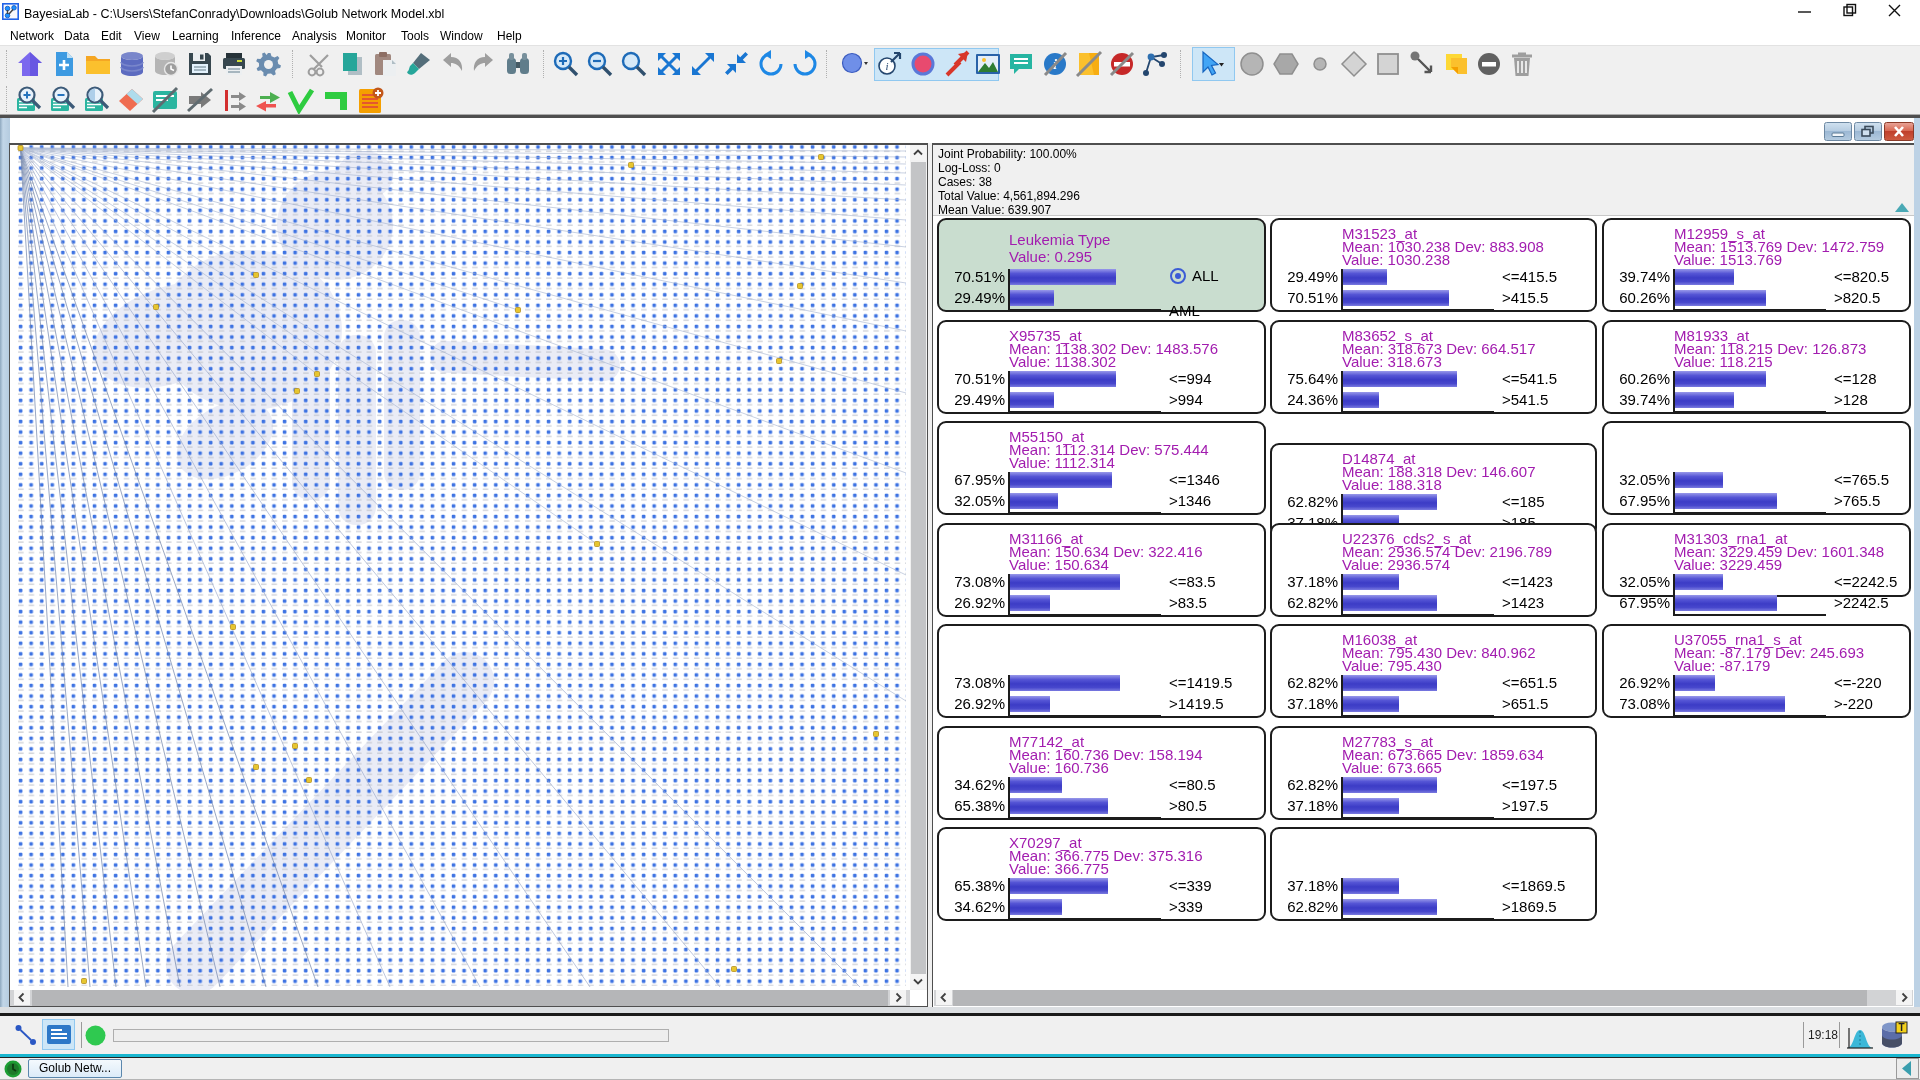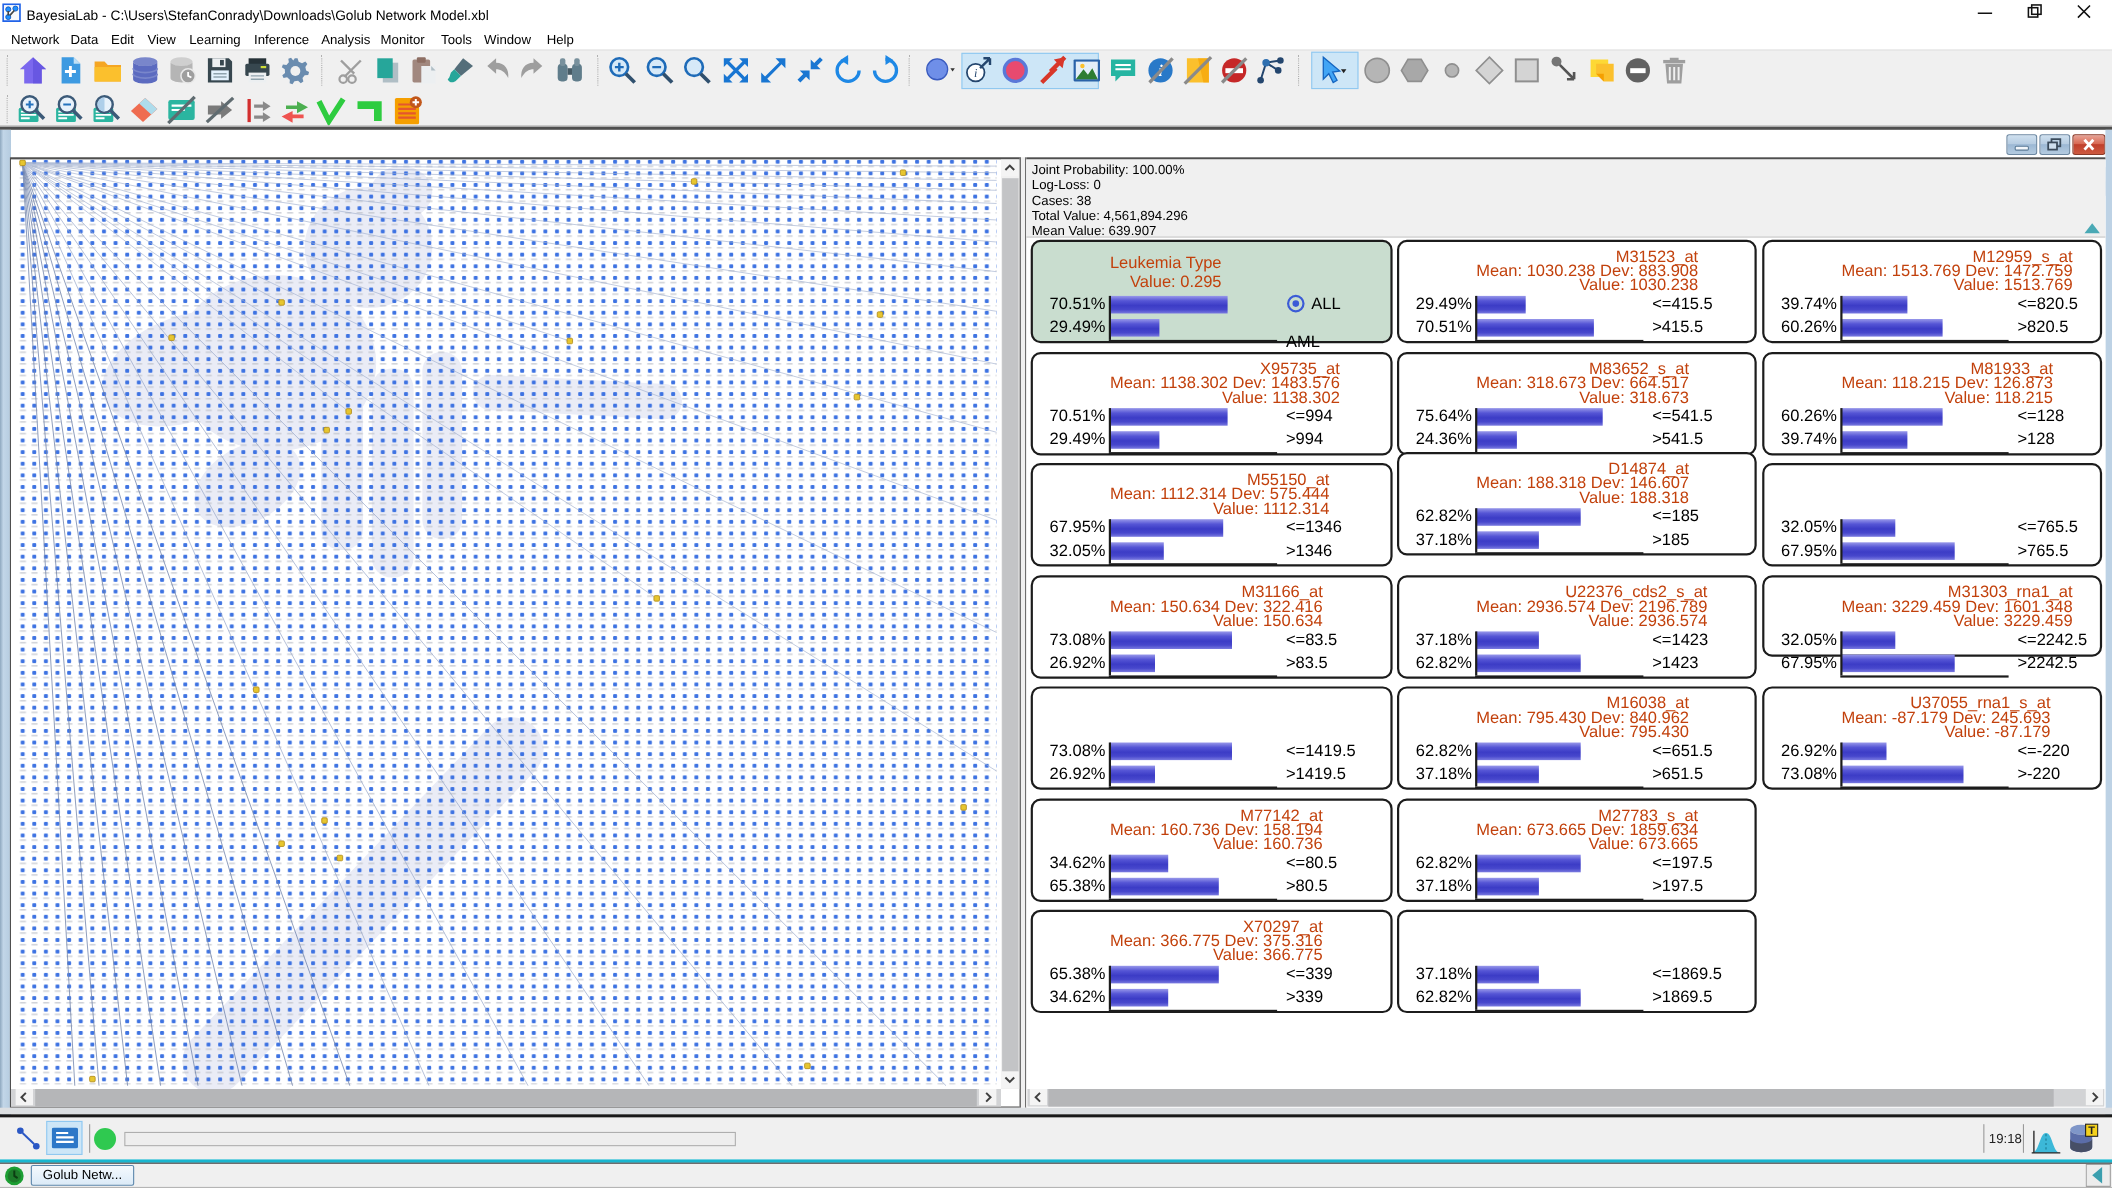--- a/index.html
+++ b/index.html
@@ -24,21 +24,21 @@
 #canvasframe { position:absolute; left:9px; top:143px; width:919px; height:864px; border:1px solid #4f4f4f; border-top-width:2px; background:#fff; }
 #canvas { position:absolute; left:10px; top:145px; }
 #vscroll { position:absolute; left:910px; top:145px; width:17px; height:845px; background:#f1f1f1; }
 #vscroll .thumb { position:absolute; left:1px; top:17px; width:15px; height:812px; background:#c3c4c6; }
 #hscroll { position:absolute; left:10px; top:990px; width:900px; height:16px; background:#d2d3d5; }
 #hscroll .thumb { position:absolute; left:22px; top:0px; width:856px; height:16px; background:#b5b6b8; }
 #splitter { position:absolute; left:927px; top:143px; width:6px; height:864px; background:#f0f0f0; border-left:1px solid #4f4f4f; border-right:1px solid #4f4f4f; }
 #monpanel { position:absolute; left:933px; top:143px; width:981px; height:864px; background:#fff; border-top:2px solid #4f4f4f; }
 #monhead { position:absolute; left:933px; top:145px; width:981px; height:71px; background:#f0f0f0; border-bottom:1px solid #c8c8c8; font-size:12px; color:#000; line-height:14px; padding:2px 0 0 5px; }
 .mbox { position:absolute; border:2px solid #1c1c1c; border-radius:9px; }
-.mtxt { position:absolute; left:70px; text-align:right; font-size:15px; line-height:13.2px; color:#c2410c; white-space:nowrap; }
+.mtxt { position:absolute; left:70px; text-align:left; font-size:15px; line-height:13.2px; color:#a21caf; white-space:nowrap; }
 .pct { position:absolute; left:0; width:66px; text-align:right; font-size:15px; color:#000; }
 .bar { position:absolute; left:70px; height:16px; background:linear-gradient(180deg,#9898ea 0%,#5555d5 28%,#3c3cc6 55%,#4747cc 78%,#7a7ae0 100%); }
 .vax { position:absolute; left:69px; top:49px; width:1.5px; height:39.5px; background:#1c1c1c; }
 .hax { position:absolute; left:69px; top:89px; width:153px; height:1.5px; background:#1c1c1c; }
 .stl { position:absolute; left:230px; font-size:15px; color:#000; white-space:nowrap; }
 .stl svg { vertical-align:-4px; }
 #montri { position:absolute; left:1895px; top:203px; width:0; height:0; border-left:7px solid transparent; border-right:7px solid transparent; border-bottom:9px solid #4aa9b5; }
 #monhscroll { position:absolute; left:934px; top:990px; width:979px; height:16px; background:#d2d3d5; }
 #monhscroll .thumb { position:absolute; left:19px; top:0px; width:914px; height:16px; background:#b5b6b8; }
 #mdibottom { position:absolute; left:0; top:1007px; width:1920px; height:6px; background:#dcdfe2; }
@@ -539,21 +539,21 @@
     <div class="mtxt" style="top:7px">M55150_at<br>Mean: 1112.314 Dev: 575.444<br>Value: 1112.314</div>
     <div class="pct" style="top:48px">67.95%</div>
     <div class="pct" style="top:69px">32.05%</div>
     <div class="bar" style="top:49px;width:103px"></div>
     <div class="bar" style="top:70px;width:49px"></div>
     <div class="vax"></div>
     <div class="hax"></div>
     <div class="stl" style="top:48px">&lt;=1346</div>
     <div class="stl" style="top:69px">&gt;1346</div>
   </div>
-<div class="mbox" style="left:1270px;top:411px;width:327px;height:94px;background:#ffffff">
+<div class="mbox" style="left:1270px;top:443px;width:327px;height:94px;background:#ffffff">
     <div class="mtxt" style="top:7px">D14874_at<br>Mean: 188.318 Dev: 146.607<br>Value: 188.318</div>
     <div class="pct" style="top:48px">62.82%</div>
     <div class="pct" style="top:69px">37.18%</div>
     <div class="bar" style="top:49px;width:95px"></div>
     <div class="bar" style="top:70px;width:57px"></div>
     <div class="vax"></div>
     <div class="hax"></div>
     <div class="stl" style="top:48px">&lt;=185</div>
     <div class="stl" style="top:69px">&gt;185</div>
   </div>

